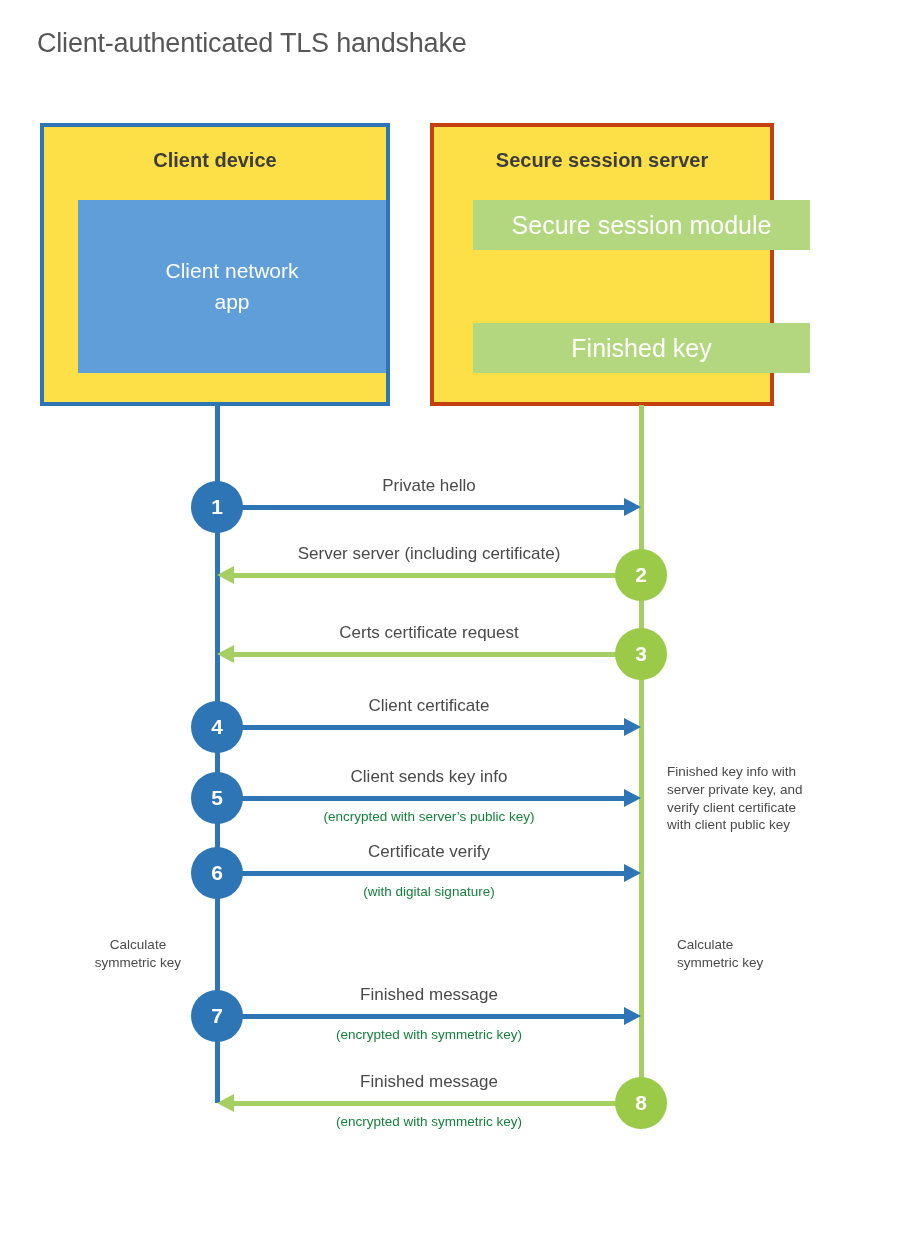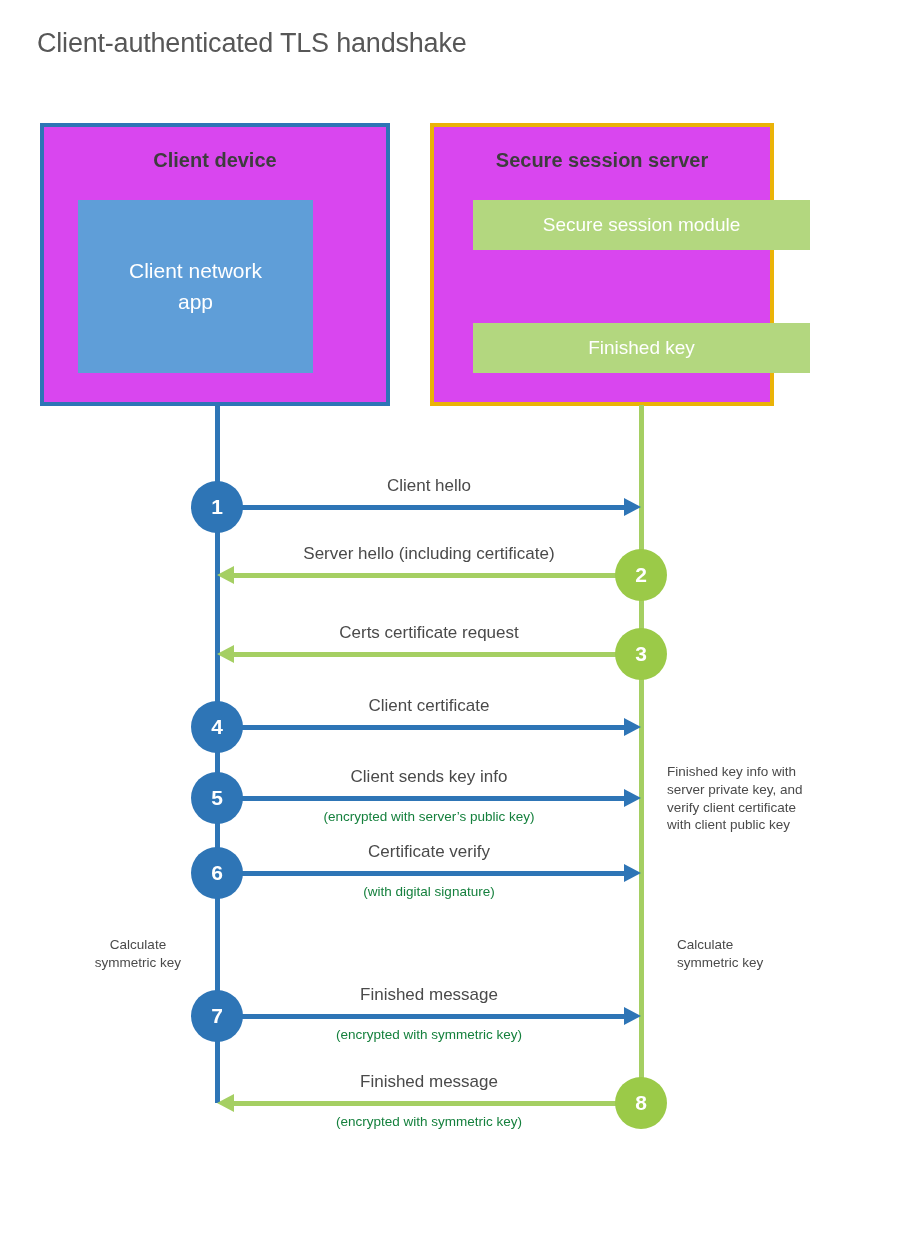--- a/index.html
+++ b/index.html
@@ -5,32 +5,32 @@
   html,body{margin:0;padding:0;background:#fff;}
   .canvas{
     position:relative;width:900px;height:1256px;background:#ffffff;overflow:hidden;
     font-family:"Liberation Sans", sans-serif;
   }
   .page-title{
     position:absolute;left:37px;top:28px;font-size:27px;font-weight:400;
     color:#575757;letter-spacing:-0.2px;
   }
   
-  .actor-box{position:absolute;top:123px;height:283px;box-sizing:border-box;background:#d946ef;}
+  .actor-box{position:absolute;top:123px;height:283px;box-sizing:border-box;background:#fde047;}
   .actor-box.client{left:40px;width:350px;border:4px solid #2e75b6;}
-  .actor-box.server{left:430px;width:344px;border:4px solid #eab308;}
+  .actor-box.server{left:430px;width:344px;border:4px solid #c2410c;}
   .actor-title{margin-top:22px;text-align:center;font-size:20px;font-weight:bold;color:#3d3d3d;}
   .app-box{
-    position:absolute;left:34px;top:73px;width:235px;height:173px;background:#5f9ed8;
+    position:absolute;left:34px;top:73px;width:308px;height:173px;background:#5f9ed8;
     display:flex;align-items:center;justify-content:center;text-align:center;
     color:#ffffff;font-size:21px;white-space:pre-line;line-height:1.45;
   }
   .module-bar{
     position:absolute;left:39px;width:337px;height:50px;background:#b3d77f;
-    color:#ffffff;font-size:19px;text-align:center;line-height:50px;
+    color:#ffffff;font-size:25px;text-align:center;line-height:50px;
   }
   .module-bar.m0{top:73px;}
   .module-bar.m1{top:135px;}
   .module-bar.m2{top:196px;}
   
   .lifeline{position:absolute;top:405px;width:5px;height:698px;}
   .lifeline.client{left:215px;background:#2e75b6;}
   .lifeline.server{left:639px;background:#a5cf63;}
   
   .step{position:absolute;left:0;width:900px;height:0;}
@@ -81,29 +81,29 @@
   <div class="actor-box server">
     <div class="actor-title">Secure session server</div>
     <div class="module-bar m0">Secure session module</div>
     <div class="module-bar m2">Finished key</div>
   </div>
 
   <div class="lifeline client"></div>
   <div class="lifeline server"></div>
 
   <div class="step" style="top:507px">
-    <div class="msg-label">Client hello</div>
+    <div class="msg-label">Private hello</div>
     <div class="arrow blue">
         <span class="head"></span>
       </div>
     <div class="circle client">1</div>
   </div>
 
   <div class="step" style="top:575px">
-    <div class="msg-label">Server hello (including certificate)</div>
+    <div class="msg-label">Server server (including certificate)</div>
     <div class="arrow green">
         <span class="head"></span>
       </div>
     <div class="circle server">2</div>
   </div>
 
   <div class="step" style="top:654px">
     <div class="msg-label">Certs certificate request</div>
     <div class="arrow green">
         <span class="head"></span>

